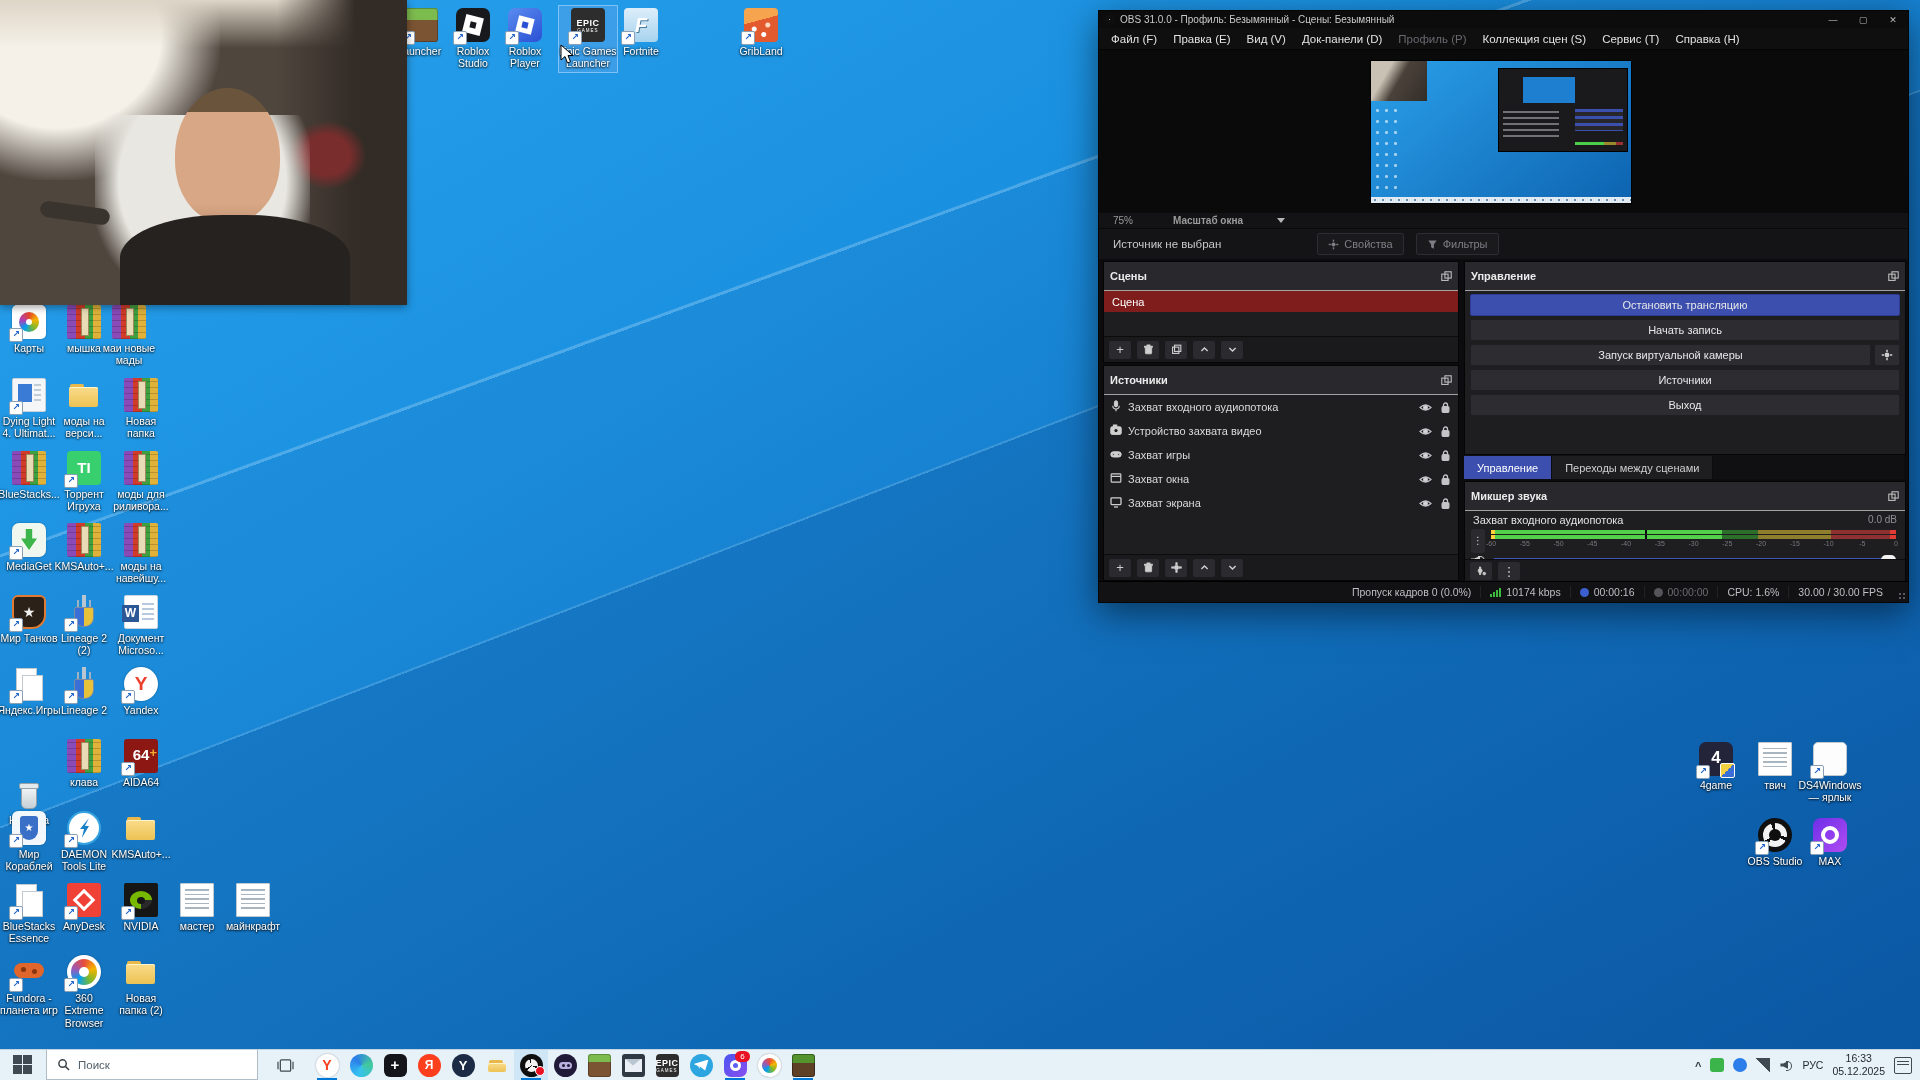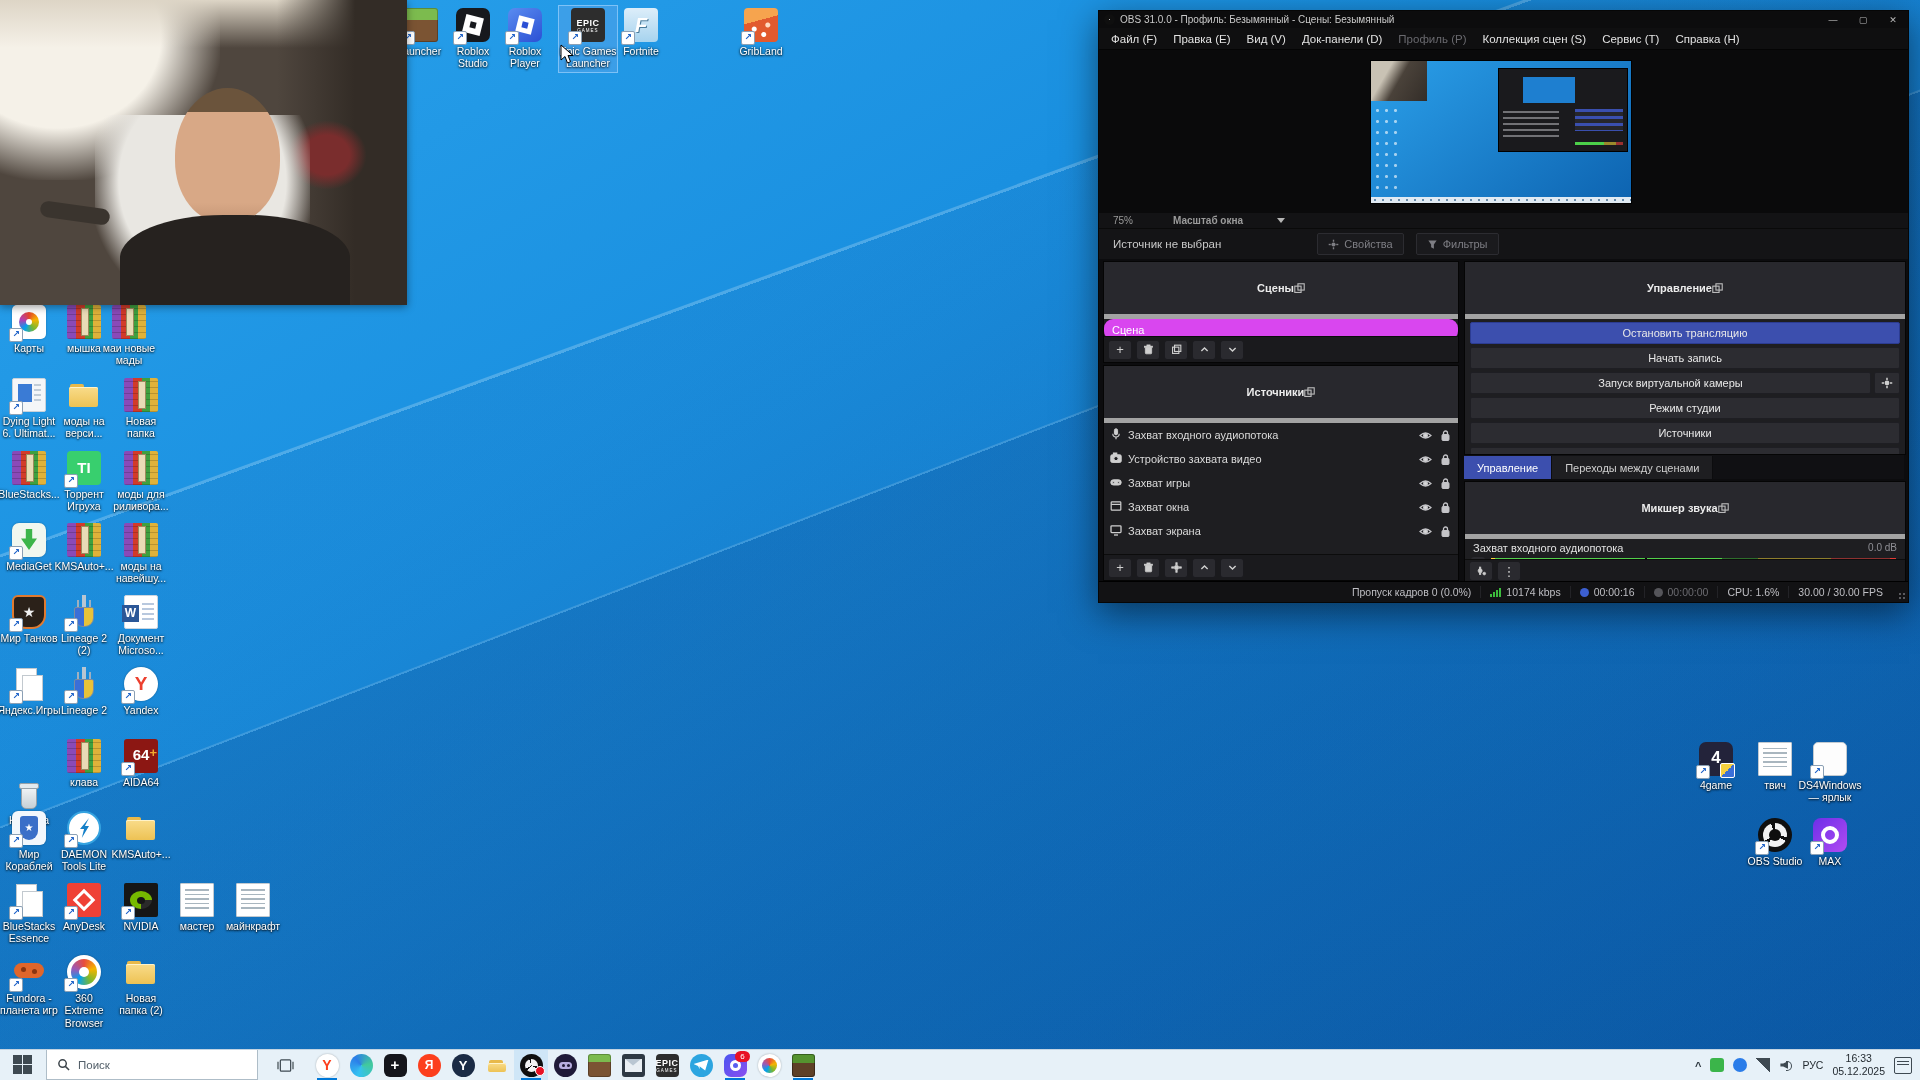--- a/index.html
+++ b/index.html
@@ -163,29 +163,29 @@
   .zoomrow .zl{margin-left:40px;font-weight:bold;}
   .zoomrow .zcaret{position:absolute;left:178px;top:5px;width:0;height:0;border:4px solid transparent;border-top:5px solid #b5b5b5;}
   .srcbar{height:30px;background:#141416;border-top:1px solid #0a0a0a;display:flex;align-items:center;flex:none;}
   .srcbar .status{margin-left:14px;font-size:11.5px;color:#c9c9c9;}
   .srcbtn{height:20px;margin-left:12px;padding:0 10px;border:1px solid #2c2c31;background:#1a1a1d;color:#7e7e84;
           border-radius:2px;font-size:11px;display:flex;align-items:center;gap:5px;}
   .srcbtn:first-of-type{margin-left:96px;}
   .srcbtn svg{width:11px;height:11px;fill:#7e7e84;}
   .dockarea{position:relative;height:322px;background:#0c0c0e;flex:none;}
   .panel{position:absolute;background:#1e1e21;border:1px solid #050505;display:flex;flex-direction:column;}
-  .p-head{height:20px;background:#28282d;border-bottom:5px solid #a3a3a3;display:flex;align-items:center;
-          justify-content:center;padding:16px 6px;font-weight:bold;font-size:11px;color:#ececec;flex:none;}
+  .p-head{height:20px;background:#28282d;border-bottom:1px solid #a3a3a3;display:flex;align-items:center;
+          justify-content:space-between;padding:4px 6px;font-weight:bold;font-size:11px;color:#ececec;flex:none;}
   .p-head svg{width:11px;height:11px;stroke:#bdbdbd;fill:none;stroke-width:1.4;}
   .p-body{flex:1;position:relative;overflow:hidden;}
   .p-tools{height:25px;border-top:1px solid #0c0c0c;background:#1a1a1d;display:flex;align-items:center;gap:4px;padding:0 4px;flex:none;}
   .tool-btn{width:22px;height:18px;background:#2a2a2f;border:1px solid #1a1a1e;border-radius:3px;display:flex;align-items:center;justify-content:center;color:#cfcfcf;font-size:13px;}
   .tool-btn svg{width:11px;height:11px;fill:#cfcfcf;stroke:#cfcfcf;}
   .scene-item{height:21px;display:flex;align-items:center;padding-left:8px;font-size:11px;color:#fff;}
-  .scene-item.sel{background:#d946ef;border-radius:9px;}
+  .scene-item.sel{background:#7f1d1d;}
   .src-row{height:24px;display:flex;align-items:center;padding:0 6px;font-size:11px;color:#dadada;gap:6px;}
   .src-row svg.si{width:12px;height:12px;fill:#cfcfcf;stroke:#cfcfcf;flex:none;}
   .src-row .nm{flex:1;white-space:nowrap;overflow:hidden;}
   .src-row .rico{width:14px;height:14px;flex:none;display:flex;align-items:center;justify-content:center;}
   .src-row .rico svg{width:13px;height:13px;fill:#c4c4c8;stroke:#c4c4c8;}
   .ctl-btn{height:20px;margin:3px 5px 0 5px;background:#2c2c31;border:1px solid #1e1e23;border-radius:2px;
            display:flex;align-items:center;justify-content:center;font-size:11px;color:#e8e8e8;}
   .ctl-btn.accent{background:#3c4fae;border-color:#2c3c92;}
   .vc-row{display:flex;margin:3px 5px 0 5px;gap:3px;}
   .vc-row .ctl-btn{flex:1;margin:0;}
@@ -326,21 +326,21 @@
       <div class="img">
         <div class="ic ic-winrar"></div>
       </div>
       <div class="lbl">маи новые мады</div>
     </div>
     <div class="dicon" style="left: 0px; top: 376px;">
       <div class="img">
         <div class="ic ic-dl2"></div>
         <div class="sc-arrow">↗</div>
       </div>
-      <div class="lbl">Dying Light 6. Ultimat...</div>
+      <div class="lbl">Dying Light 4. Ultimat...</div>
     </div>
     <div class="dicon" style="left: 55px; top: 376px;">
       <div class="img">
         <div class="ic ic-folder"></div>
       </div>
       <div class="lbl">моды на верси...</div>
     </div>
     <div class="dicon" style="left: 112px; top: 376px;">
       <div class="img">
         <div class="ic ic-winrar"></div>
@@ -825,21 +825,20 @@
             <div class="vc-gear">
               <svg viewBox="0 0 16 16">
                 <circle cx="8" cy="8" r="3.2"></circle>
                 <rect x="7" y="1" width="2" height="3"></rect>
                 <rect x="7" y="12" width="2" height="3"></rect>
                 <rect x="1" y="7" width="3" height="2"></rect>
                 <rect x="12" y="7" width="3" height="2"></rect>
               </svg>
             </div>
           </div>
-          <div class="ctl-btn">Режим студии</div>
           <div class="ctl-btn">Источники</div>
           <div class="ctl-btn">Выход</div>
         </div>
     </div>
     <div class="tabbar" id="dock-tabs">
         <div class="dock-tab sel">Управление</div>
         <div class="dock-tab">Переходы между сценами</div>
       </div>
 
     <div class="panel" style="left:365px;top:222px;width:440px;height:100px;">

